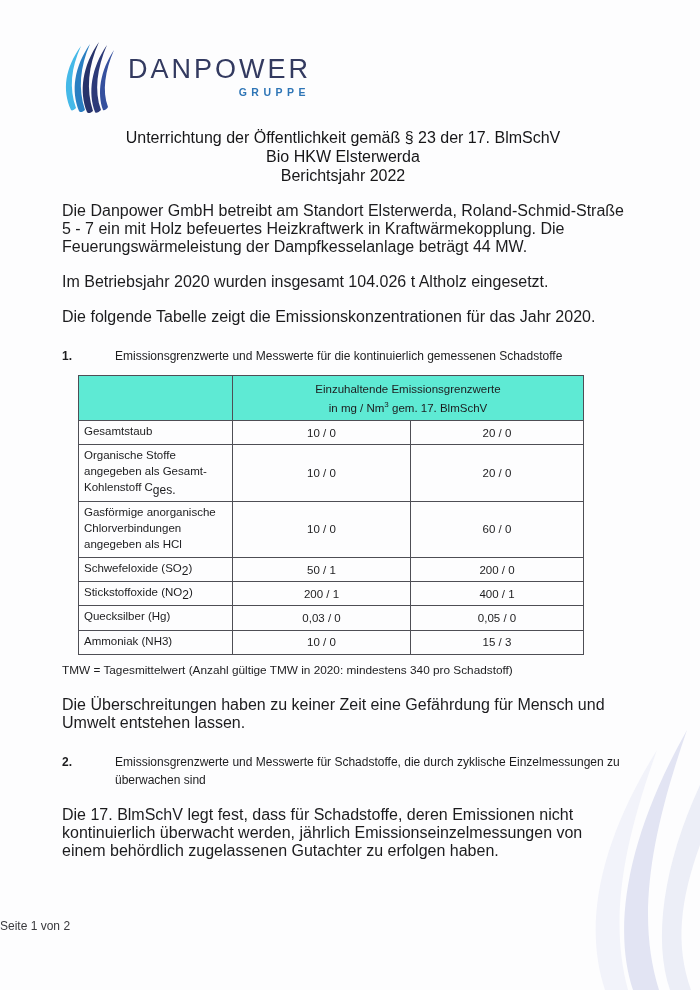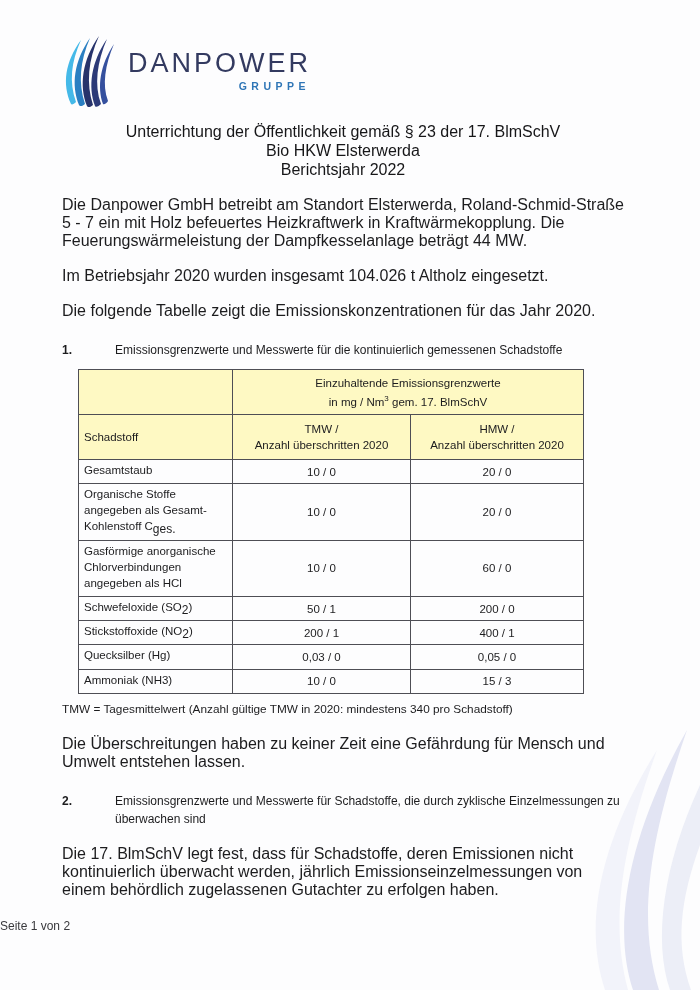--- a/index.html
+++ b/index.html
@@ -1,42 +1,42 @@
 <!DOCTYPE html>
 <html><head>
 <meta charset="utf-8">
 <style>
   html,body { margin:0; padding:0; background:#e8e8e8; }
   .page {
     width:700px; height:990px; position:relative; margin:0 auto;
     background:#fdfdfe; overflow:hidden; box-sizing:border-box;
     font-family:"Liberation Sans", sans-serif; color:#1c1c1e;
   }
-  .content { position:absolute; left:62px; top:34px; width:562px; }
+  .content { position:absolute; left:62px; top:40px; width:562px; }
 
   
   .logo { display:flex; align-items:flex-start; height:78px; margin-bottom:10px; }
   .logo-flame { width:54px; height:74px; flex:none; }
   .logo-text { margin-left:12px; padding-top:16px; }
   .logo-name { font-size:27px; letter-spacing:3px; font-weight:400; line-height:1; }
   .logo-sub  { font-size:10.5px; letter-spacing:4.5px; font-weight:700; text-align:right; margin-top:3px; padding-right:1px; }
 
   
   .doc-title { text-align:center; font-size:16px; line-height:19px; margin:8px 0 16px; color:#161618; }
 
   p.body { font-size:16px; line-height:18px; margin:17px 0; }
 
   .section-head { display:flex; font-size:12px; line-height:18px; margin:21px 0 10px; }
   .sec-num { width:53px; flex:none; font-weight:700; }
   .sec-text { flex:1; }
 
   
   table.em { border-collapse:collapse; width:505px; margin-left:16px; font-size:11.5px; table-layout:fixed; }
   table.em th, table.em td { border:1px solid #4e4e55; padding:2px 5px; }
-  table.em th { background:#fef9c3; font-weight:400; line-height:16px; }
+  table.em th { background:#5eead4; font-weight:400; line-height:16px; }
   .col1 { width:154px; } .col2 { width:178px; } .col3 { width:173px; }
   th.merged { text-align:center; height:40px; }
   th.sub-head { text-align:center; height:40px; }
   th.corner { border-bottom:1px solid #4e4e55; }
   th.schadstoff { text-align:left; vertical-align:middle; }
   td.name-cell { text-align:left; line-height:16px; }
   td.val { text-align:center; height:18px; }
   .pre { white-space:pre-line; }
   sub { font-size:12px; } sup { font-size:8px; }
 
@@ -85,27 +85,20 @@
       <colgroup>
           <col class="col1">
           <col class="col2">
           <col class="col3">
         </colgroup>
       <tbody>
           <tr>
         <th class="corner"></th>
         <th class="merged" colspan="2"><span class="pre">Einzuhaltende Emissionsgrenzwerte
 in mg / Nm</span><sup>3</sup><span> gem. 17. BlmSchV</span></th>
-      </tr>
-      <tr>
-        <th class="schadstoff">Schadstoff</th>
-        <th class="sub-head pre">TMW /
-Anzahl überschritten 2020</th>
-        <th class="sub-head pre">HMW /
-Anzahl überschritten 2020</th>
       </tr>
       <tr>
         <td class="name-cell"><span class="pre">Gesamtstaub</span><sub></sub><span></span></td>
         <td class="val">10 / 0</td>
         <td class="val">20 / 0</td>
       </tr>
       <tr>
         <td class="name-cell"><span class="pre">Organische Stoffe
 angegeben als Gesamt-
 Kohlenstoff C</span><sub>ges.</sub><span></span></td>

